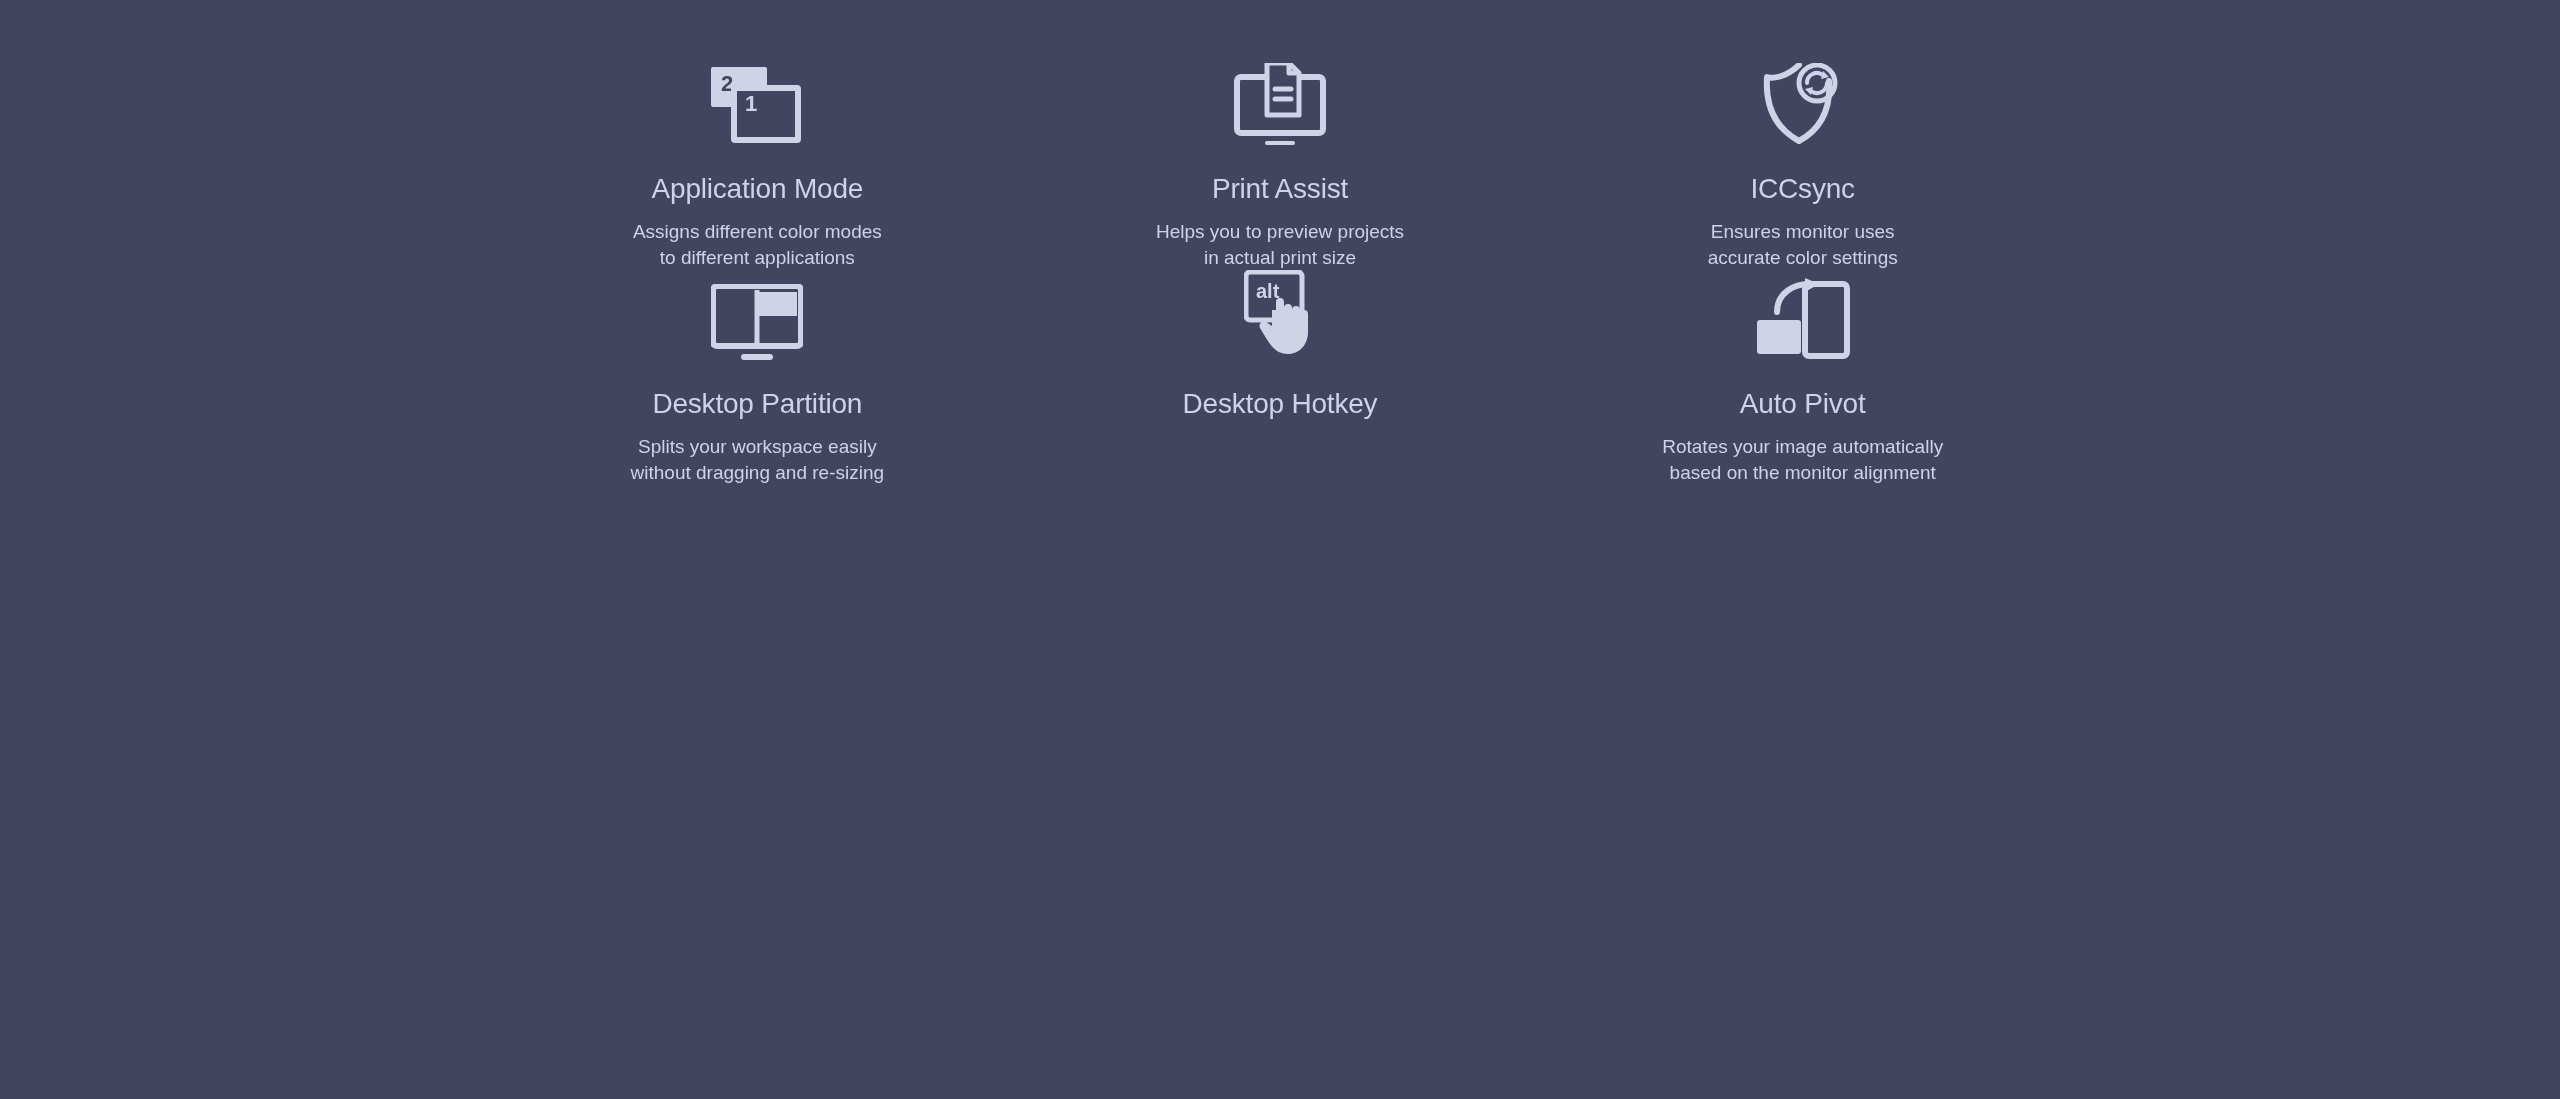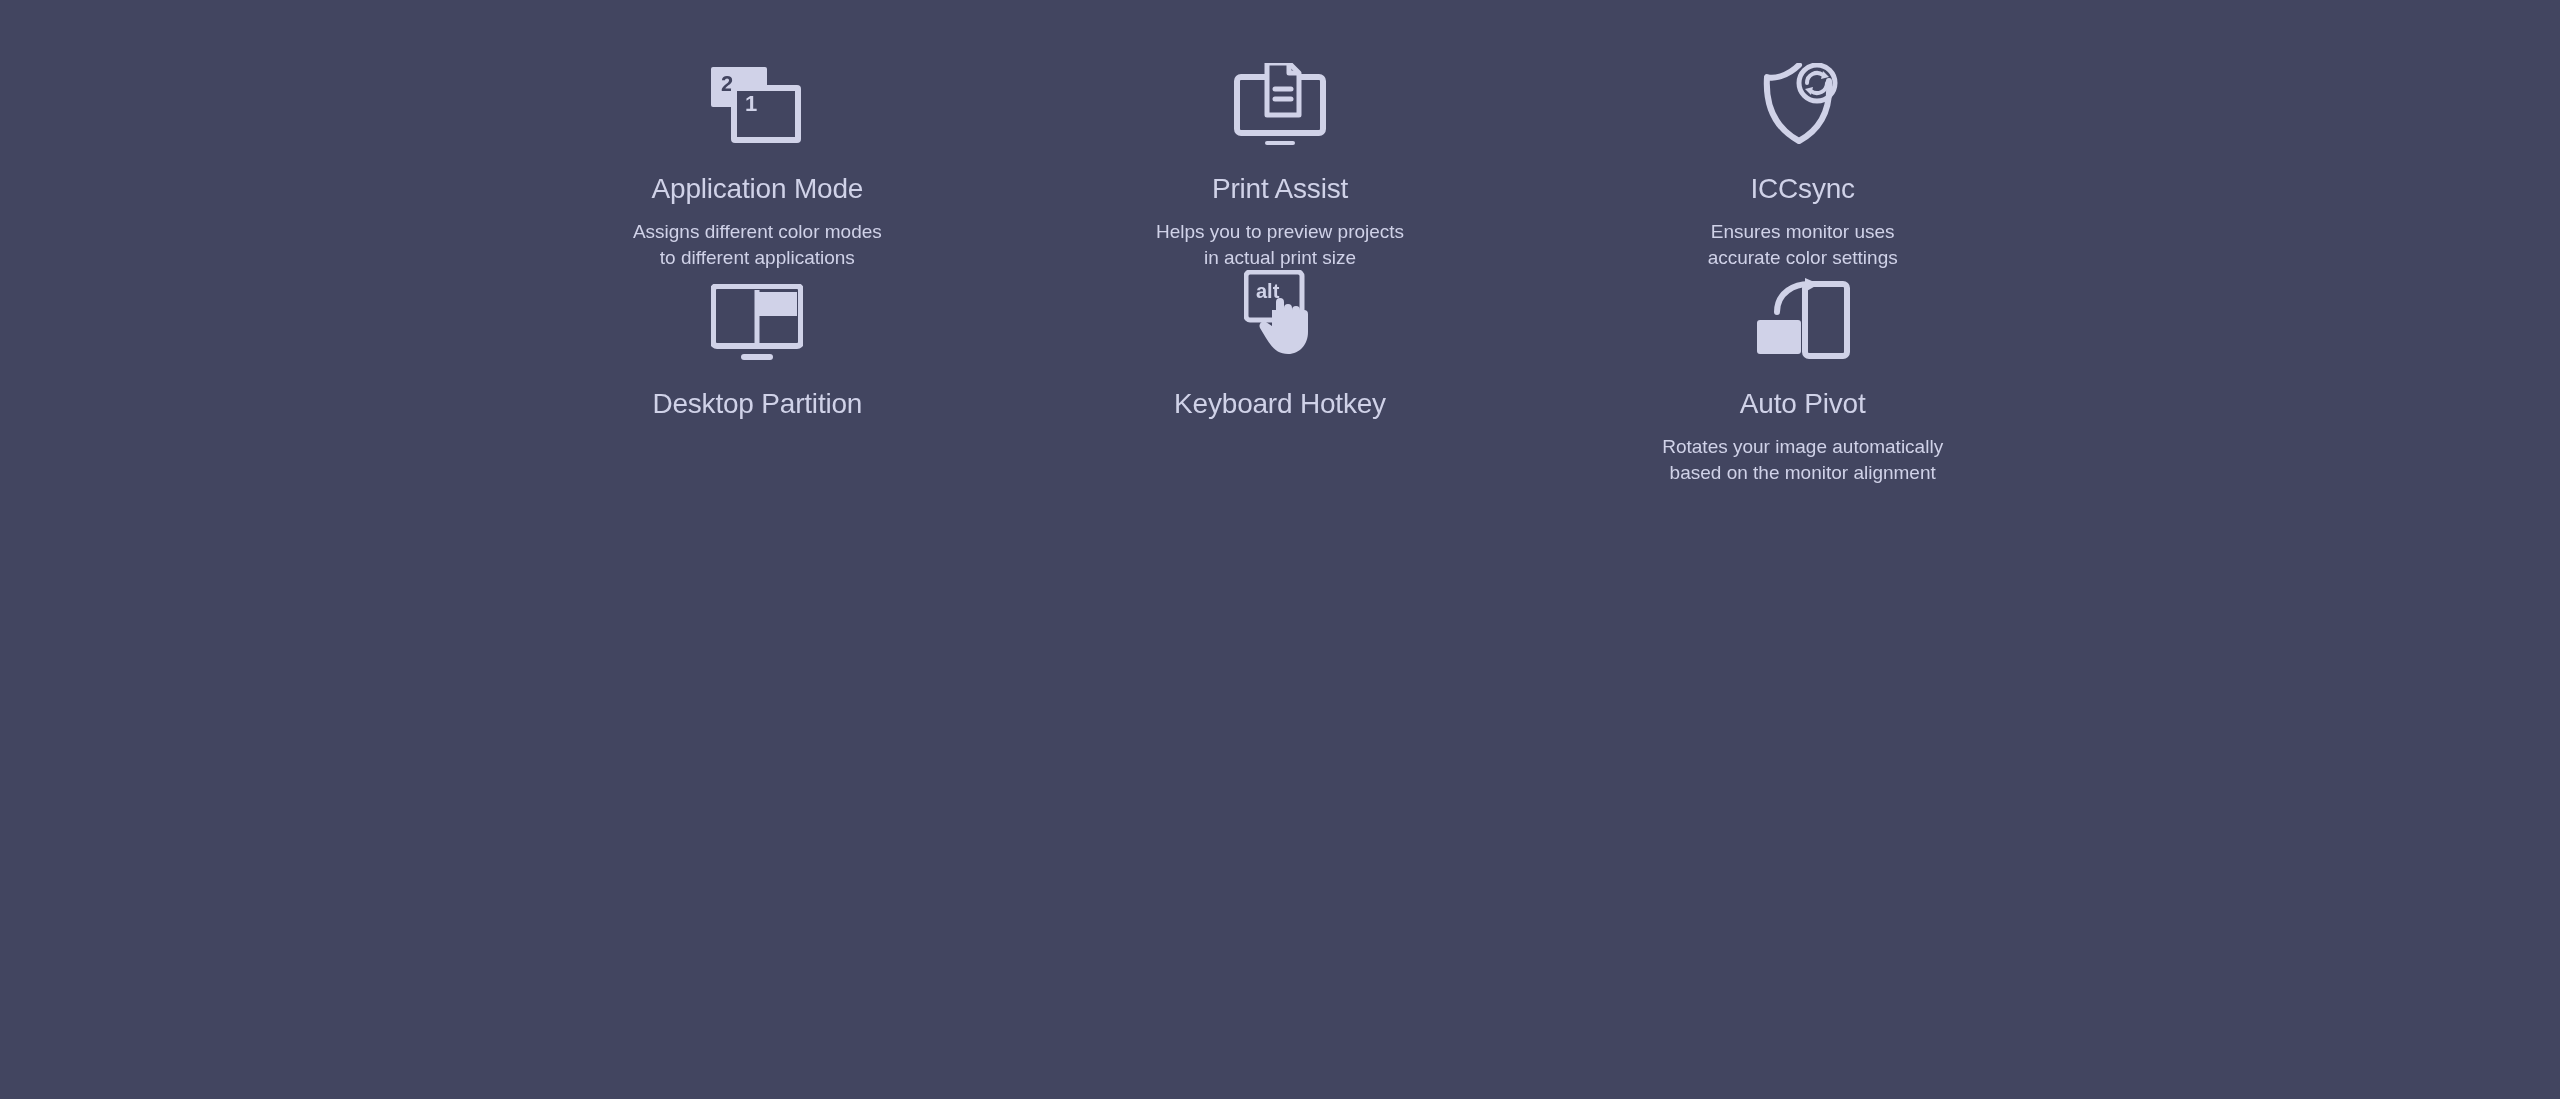--- a/index.html
+++ b/index.html
@@ -157,32 +157,34 @@
     <div class="cell">
       <div class="icon-wrap">
         <svg width="92" height="76" viewBox="0 0 92 76">
           <rect x="2" y="2" width="88" height="60" rx="4" fill="none" stroke="#d0d2e8" stroke-width="6"></rect>
           <rect x="48" y="8" width="38" height="24" fill="#d0d2e8"></rect>
           <line x1="46" y1="6" x2="46" y2="60" stroke="#d0d2e8" stroke-width="5"></line>
           <rect x="30" y="70" width="32" height="6" rx="3" fill="#d0d2e8"></rect>
         </svg>
       </div>
       <div class="title">Desktop Partition</div>
+      <div class="desc">Splits your workspace easily
+without dragging and re-sizing</div>
     </div>
 
     <div class="cell">
       <div class="icon-wrap">
         <svg width="72" height="90" viewBox="0 0 72 90">
           <rect x="2" y="2" width="56" height="48" rx="4" fill="none" stroke="#d0d2e8" stroke-width="5"></rect>
           <text x="12" y="28" font-size="20" font-weight="700" fill="#d0d2e8" font-family="Arial">alt</text>
 
           <path d="M32 40 v-8 a4 4 0 0 1 8 0 v6 a4 4 0 0 1 8 0 v2 a4 4 0 0 1 8 0 v4 a4 4 0 0 1 8 0 v18 c0 12 -8 22 -20 22 c-10 0 -16 -6 -22 -16 l-6 -10 c-2 -4 2 -8 6 -6 l6 4 v-16" fill="#d0d2e8"></path>
         </svg>
       </div>
-      <div class="title">Keyboard Hotkey</div>
+      <div class="title">Desktop Hotkey</div>
     </div>
 
     <div class="cell">
       <div class="icon-wrap">
         <svg width="96" height="82" viewBox="0 0 96 82">
 
           <rect x="2" y="42" width="44" height="34" rx="3" fill="#d0d2e8"></rect>
 
           <rect x="50" y="6" width="42" height="72" rx="4" fill="none" stroke="#d0d2e8" stroke-width="6"></rect>
 

